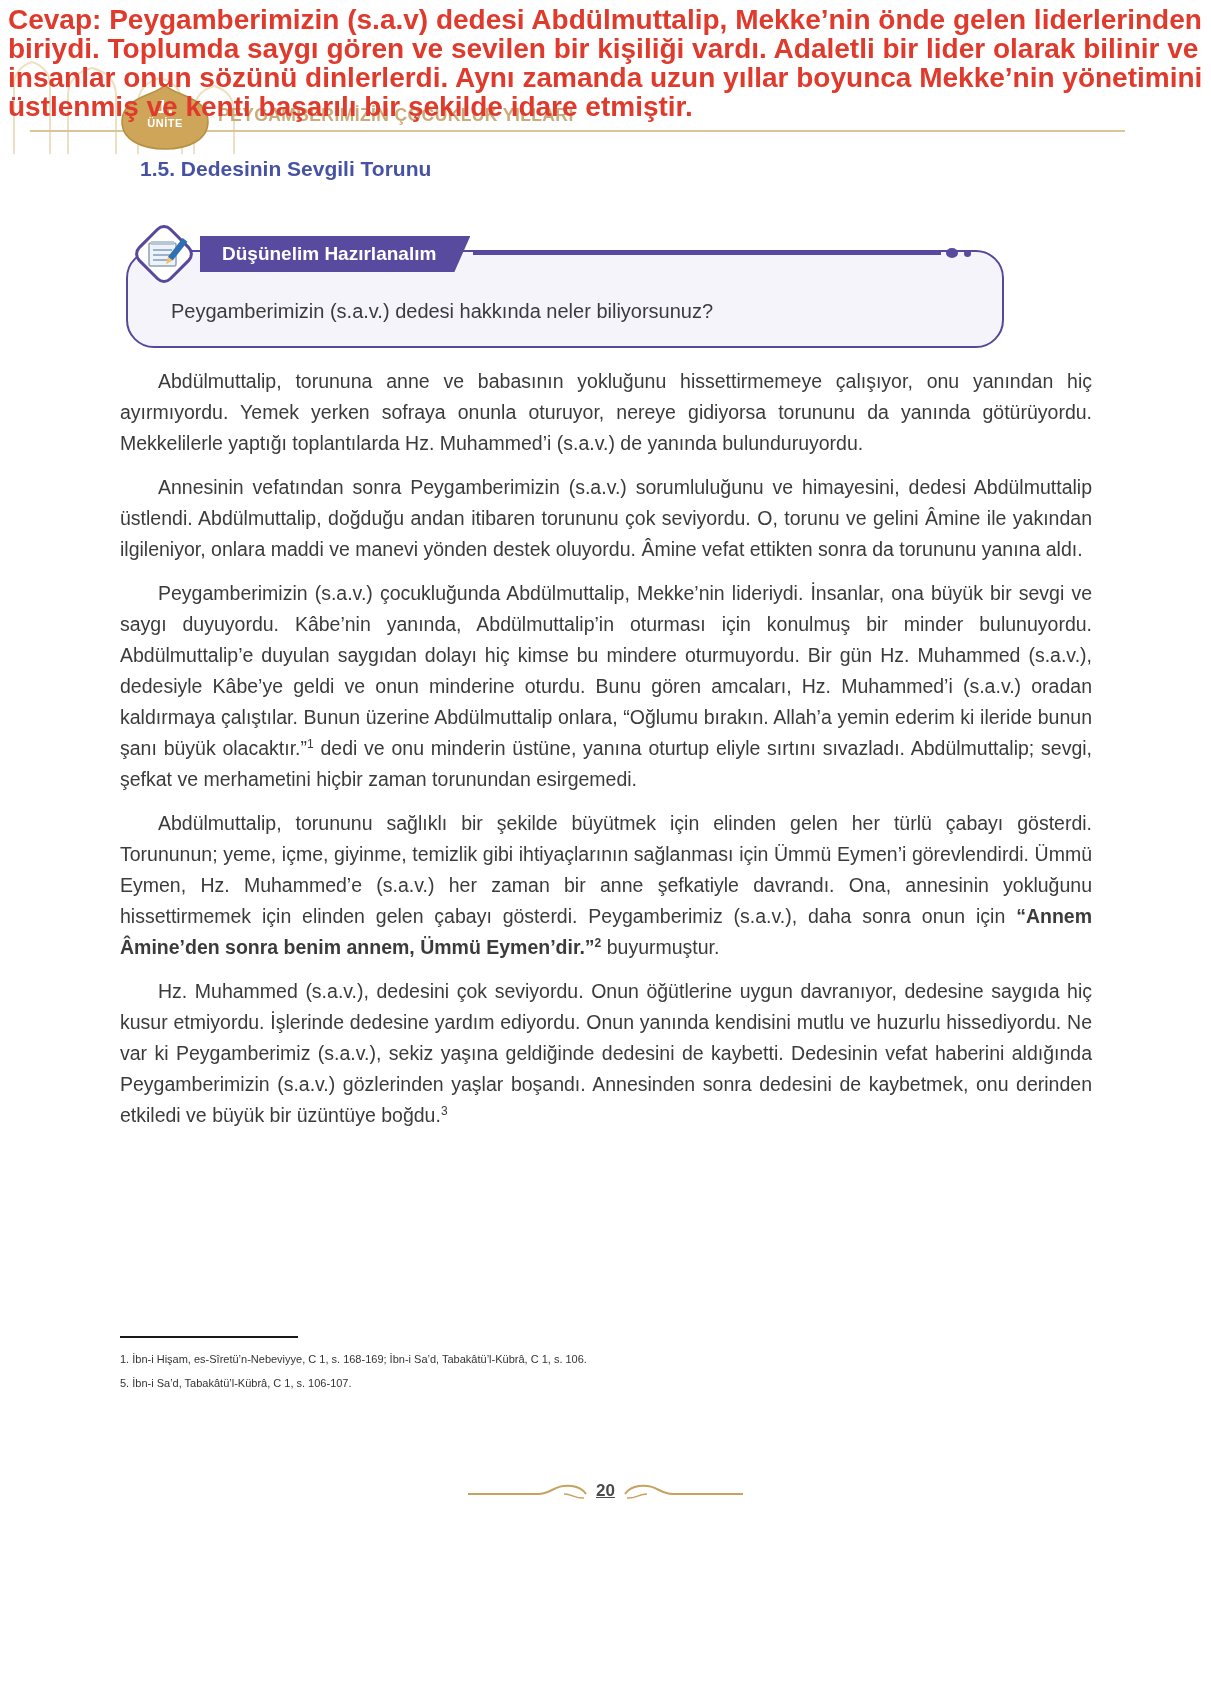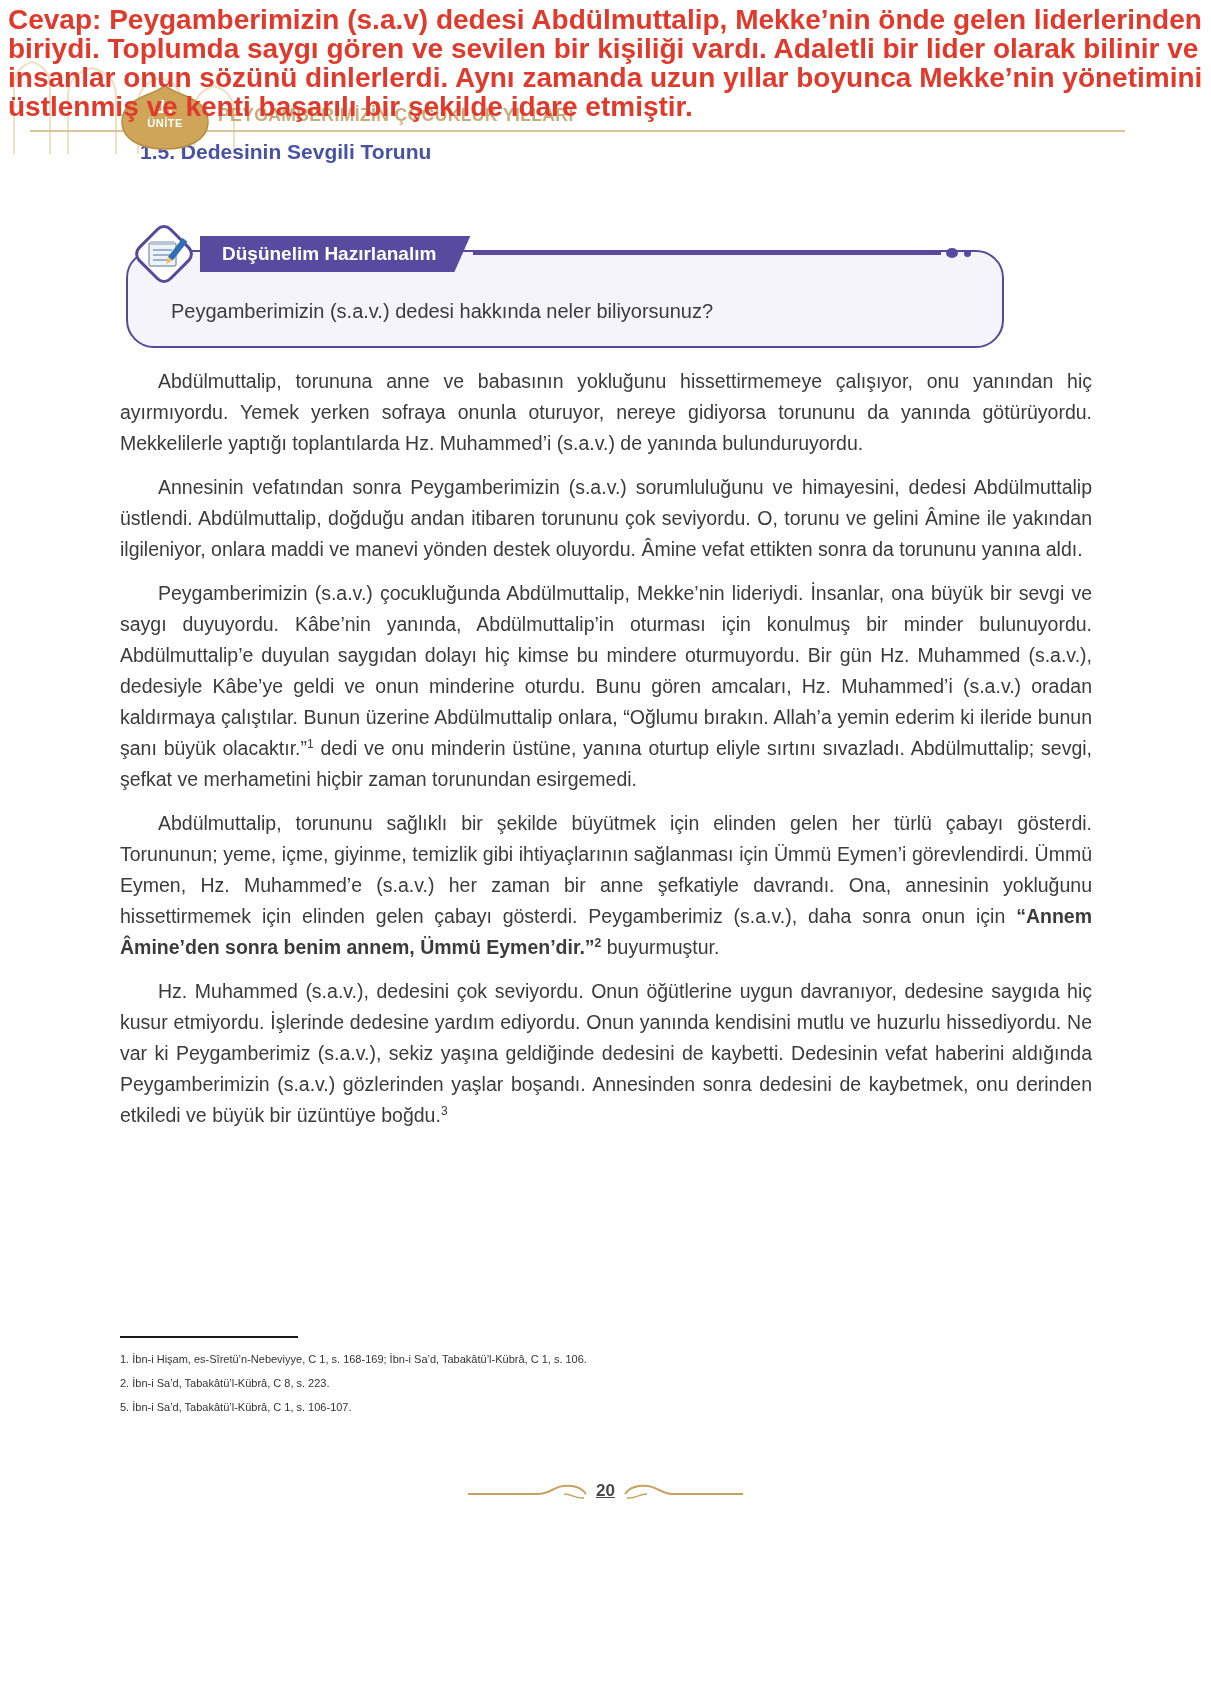--- a/index.html
+++ b/index.html
@@ -28,21 +28,21 @@
   .unit-badge svg { position: absolute; top: 0; left: 0; }
   .badge-text { position: absolute; top: 12px; left: 0; width: 100%; text-align: center; color: #ffffff; z-index: 3; }
   .badge-num { font-size: 19px; font-weight: bold; line-height: 21px; }
   .badge-label { font-size: 11px; font-weight: bold; letter-spacing: 0.5px; }
   .chapter-title {
     position: absolute; top: 105px; left: 218px; z-index: 2;
     color: #c9ab77; font-weight: bold; font-size: 17.5px; letter-spacing: 0.4px;
   }
 
   .section-title {
-    position: absolute; top: 140px; left: 140px;
+    position: absolute; top: 157px; left: 140px;
     color: #4752a5; font-weight: bold; font-size: 21px;
   }
 
   
   .activity-box {
     position: absolute; top: 250px; left: 126px; width: 878px; height: 98px;
     border: 2.5px solid #57489c; border-radius: 28px; background: #f6f4fb; z-index: 1;
   }
   .activity-icon { position: absolute; top: -42px; left: -6px; width: 84px; height: 88px; z-index: 4; }
   .ribbon {
@@ -133,21 +133,20 @@
     <p><span>Abdülmuttalip, torununa anne ve babasının yokluğunu hissettirmemeye çalışıyor, onu yanından hiç ayırmıyordu. Yemek yerken sofraya onunla oturuyor, nereye gidiyorsa torununu da yanında götürüyordu. Mekkelilerle yaptığı toplantılarda Hz. Muhammed’i (s.a.v.) de yanında bulunduruyordu.</span></p>
     <p><span>Annesinin vefatından sonra Peygamberimizin (s.a.v.) sorumluluğunu ve himayesini, dedesi Abdülmuttalip üstlendi. Abdülmuttalip, doğduğu andan itibaren torununu çok seviyordu. O, torunu ve gelini Âmine ile yakından ilgileniyor, onlara maddi ve manevi yönden destek oluyordu. Âmine vefat ettikten sonra da torununu yanına aldı.</span></p>
     <p><span>Peygamberimizin (s.a.v.) çocukluğunda Abdülmuttalip, Mekke’nin lideriydi. İnsanlar, ona büyük bir sevgi ve saygı duyuyordu. Kâbe’nin yanında, Abdülmuttalip’in oturması için konulmuş bir minder bulunuyordu. Abdülmuttalip’e duyulan saygıdan dolayı hiç kimse bu mindere oturmuyordu. Bir gün Hz. Muhammed (s.a.v.), dedesiyle Kâbe’ye geldi ve onun minderine oturdu. Bunu gören amcaları, Hz. Muhammed’i (s.a.v.) oradan kaldırmaya çalıştılar. Bunun üzerine Abdülmuttalip onlara, “Oğlumu bırakın. Allah’a yemin ederim ki ileride bunun şanı büyük olacaktır.”</span><sup>1</sup><span> dedi ve onu minderin üstüne, yanına oturtup eliyle sırtını sıvazladı. Abdülmuttalip; sevgi, şefkat ve merhametini hiçbir zaman torunundan esirgemedi.</span></p>
     <p><span>Abdülmuttalip, torununu sağlıklı bir şekilde büyütmek için elinden gelen her türlü çabayı gösterdi. Torununun; yeme, içme, giyinme, temizlik gibi ihtiyaçlarının sağlanması için Ümmü Eymen’i görevlendirdi. Ümmü Eymen, Hz. Muhammed’e (s.a.v.) her zaman bir anne şefkatiyle davrandı. Ona, annesinin yokluğunu hissettirmemek için elinden gelen çabayı gösterdi. Peygamberimiz (s.a.v.), daha sonra onun için </span><span class="b">“Annem Âmine’den sonra benim annem, Ümmü Eymen’dir.”</span><sup class="b">2</sup><span> buyurmuştur.</span></p>
     <p><span>Hz. Muhammed (s.a.v.), dedesini çok seviyordu. Onun öğütlerine uygun davranıyor, dedesine saygıda hiç kusur etmiyordu. İşlerinde dedesine yardım ediyordu. Onun yanında kendisini mutlu ve huzurlu hissediyordu. Ne var ki Peygamberimiz (s.a.v.), sekiz yaşına geldiğinde dedesini de kaybetti. Dedesinin vefat haberini aldığında Peygamberimizin (s.a.v.) gözlerinden yaşlar boşandı. Annesinden sonra dedesini de kaybetmek, onu derinden etkiledi ve büyük bir üzüntüye boğdu.</span><sup>3</sup></p>
   </div>
 
   <div class="footnotes">
     <div class="fn-rule"></div>
     <div class="fn">1. İbn-i Hişam, es-Sîretü’n-Nebeviyye, C 1, s. 168-169; İbn-i Sa’d, Tabakâtü’l-Kübrâ, C 1, s. 106.</div>
-    <div class="fn">2. İbn-i Sa’d, Tabakâtü’l-Kübrâ, C 8, s. 223.</div>
     <div class="fn">5. İbn-i Sa’d, Tabakâtü’l-Kübrâ, C 1, s. 106-107.</div>
   </div>
 
   <div class="footer">
     <svg class="curl left" width="120" height="26" viewBox="0 0 120 26">
       <path d="M0 16 H70 C84 16 86 6 104 8 C112 9 116 13 118 16" stroke="#c7a15e" stroke-width="2" fill="none"></path>
       <path d="M96 16 C104 16 108 21 116 20" stroke="#c7a15e" stroke-width="1.5" fill="none"></path>
     </svg>
     <span class="page-num">20</span>
     <svg class="curl right" width="120" height="26" viewBox="0 0 120 26">

